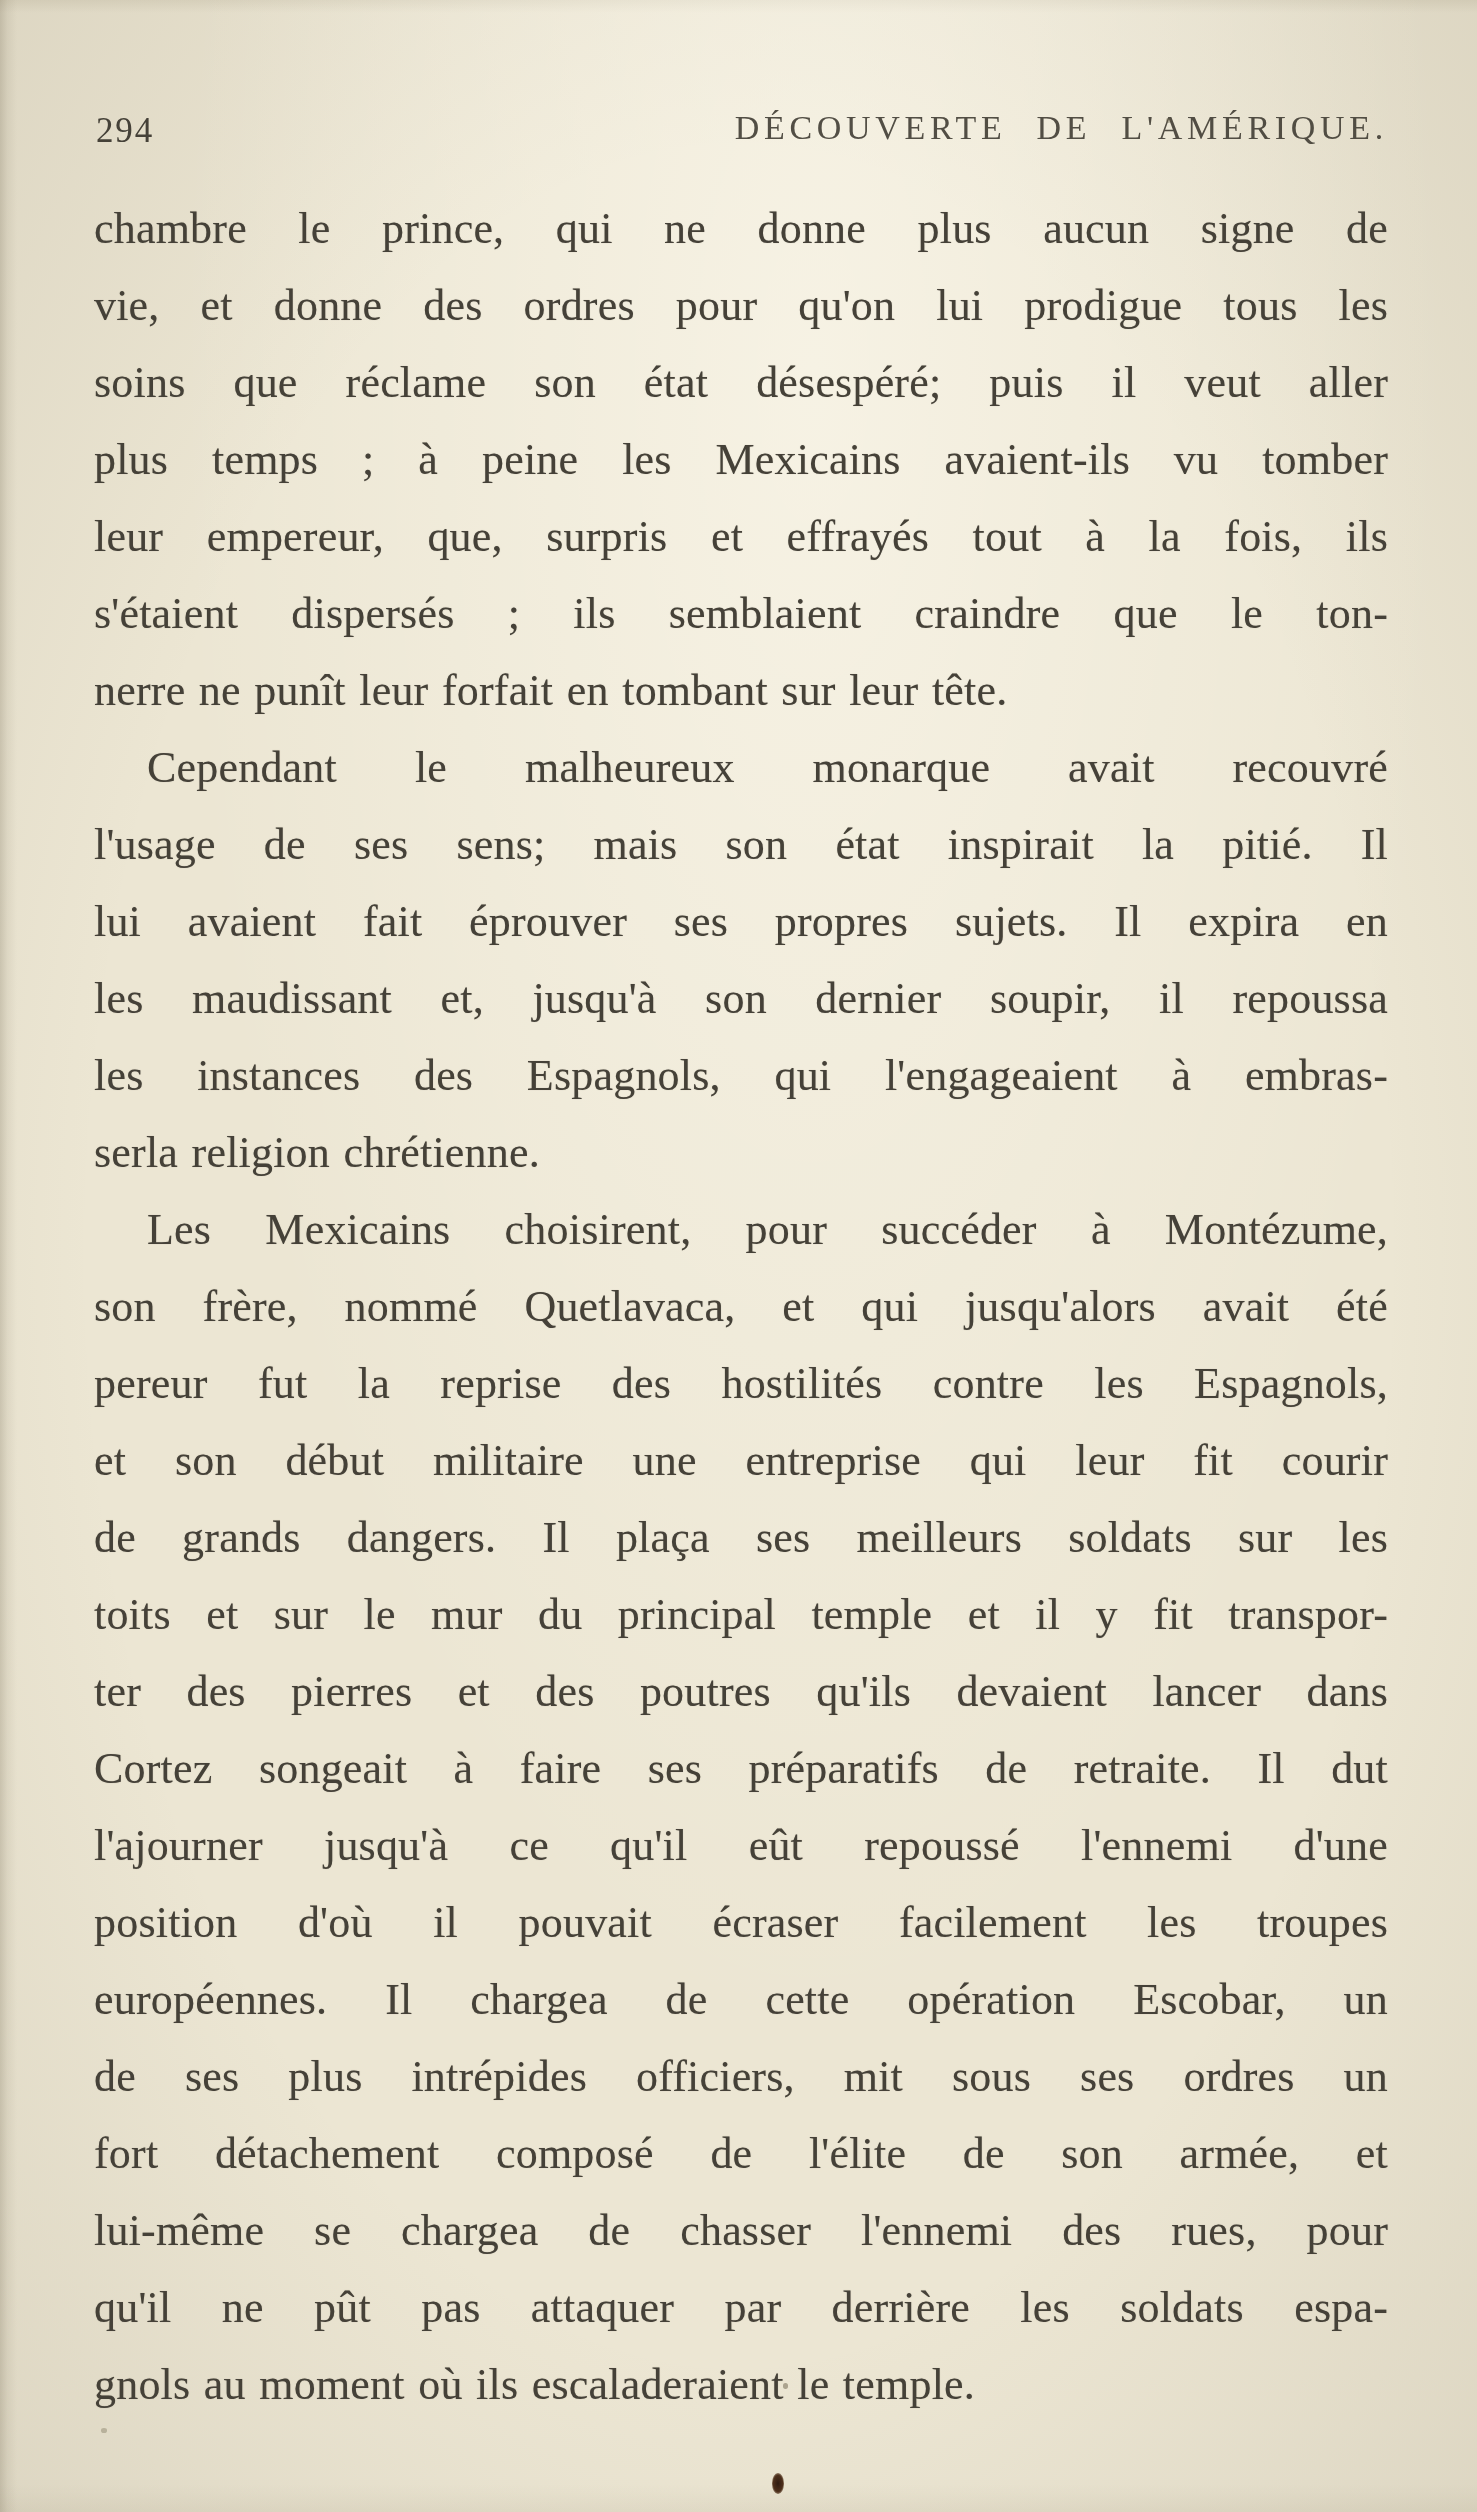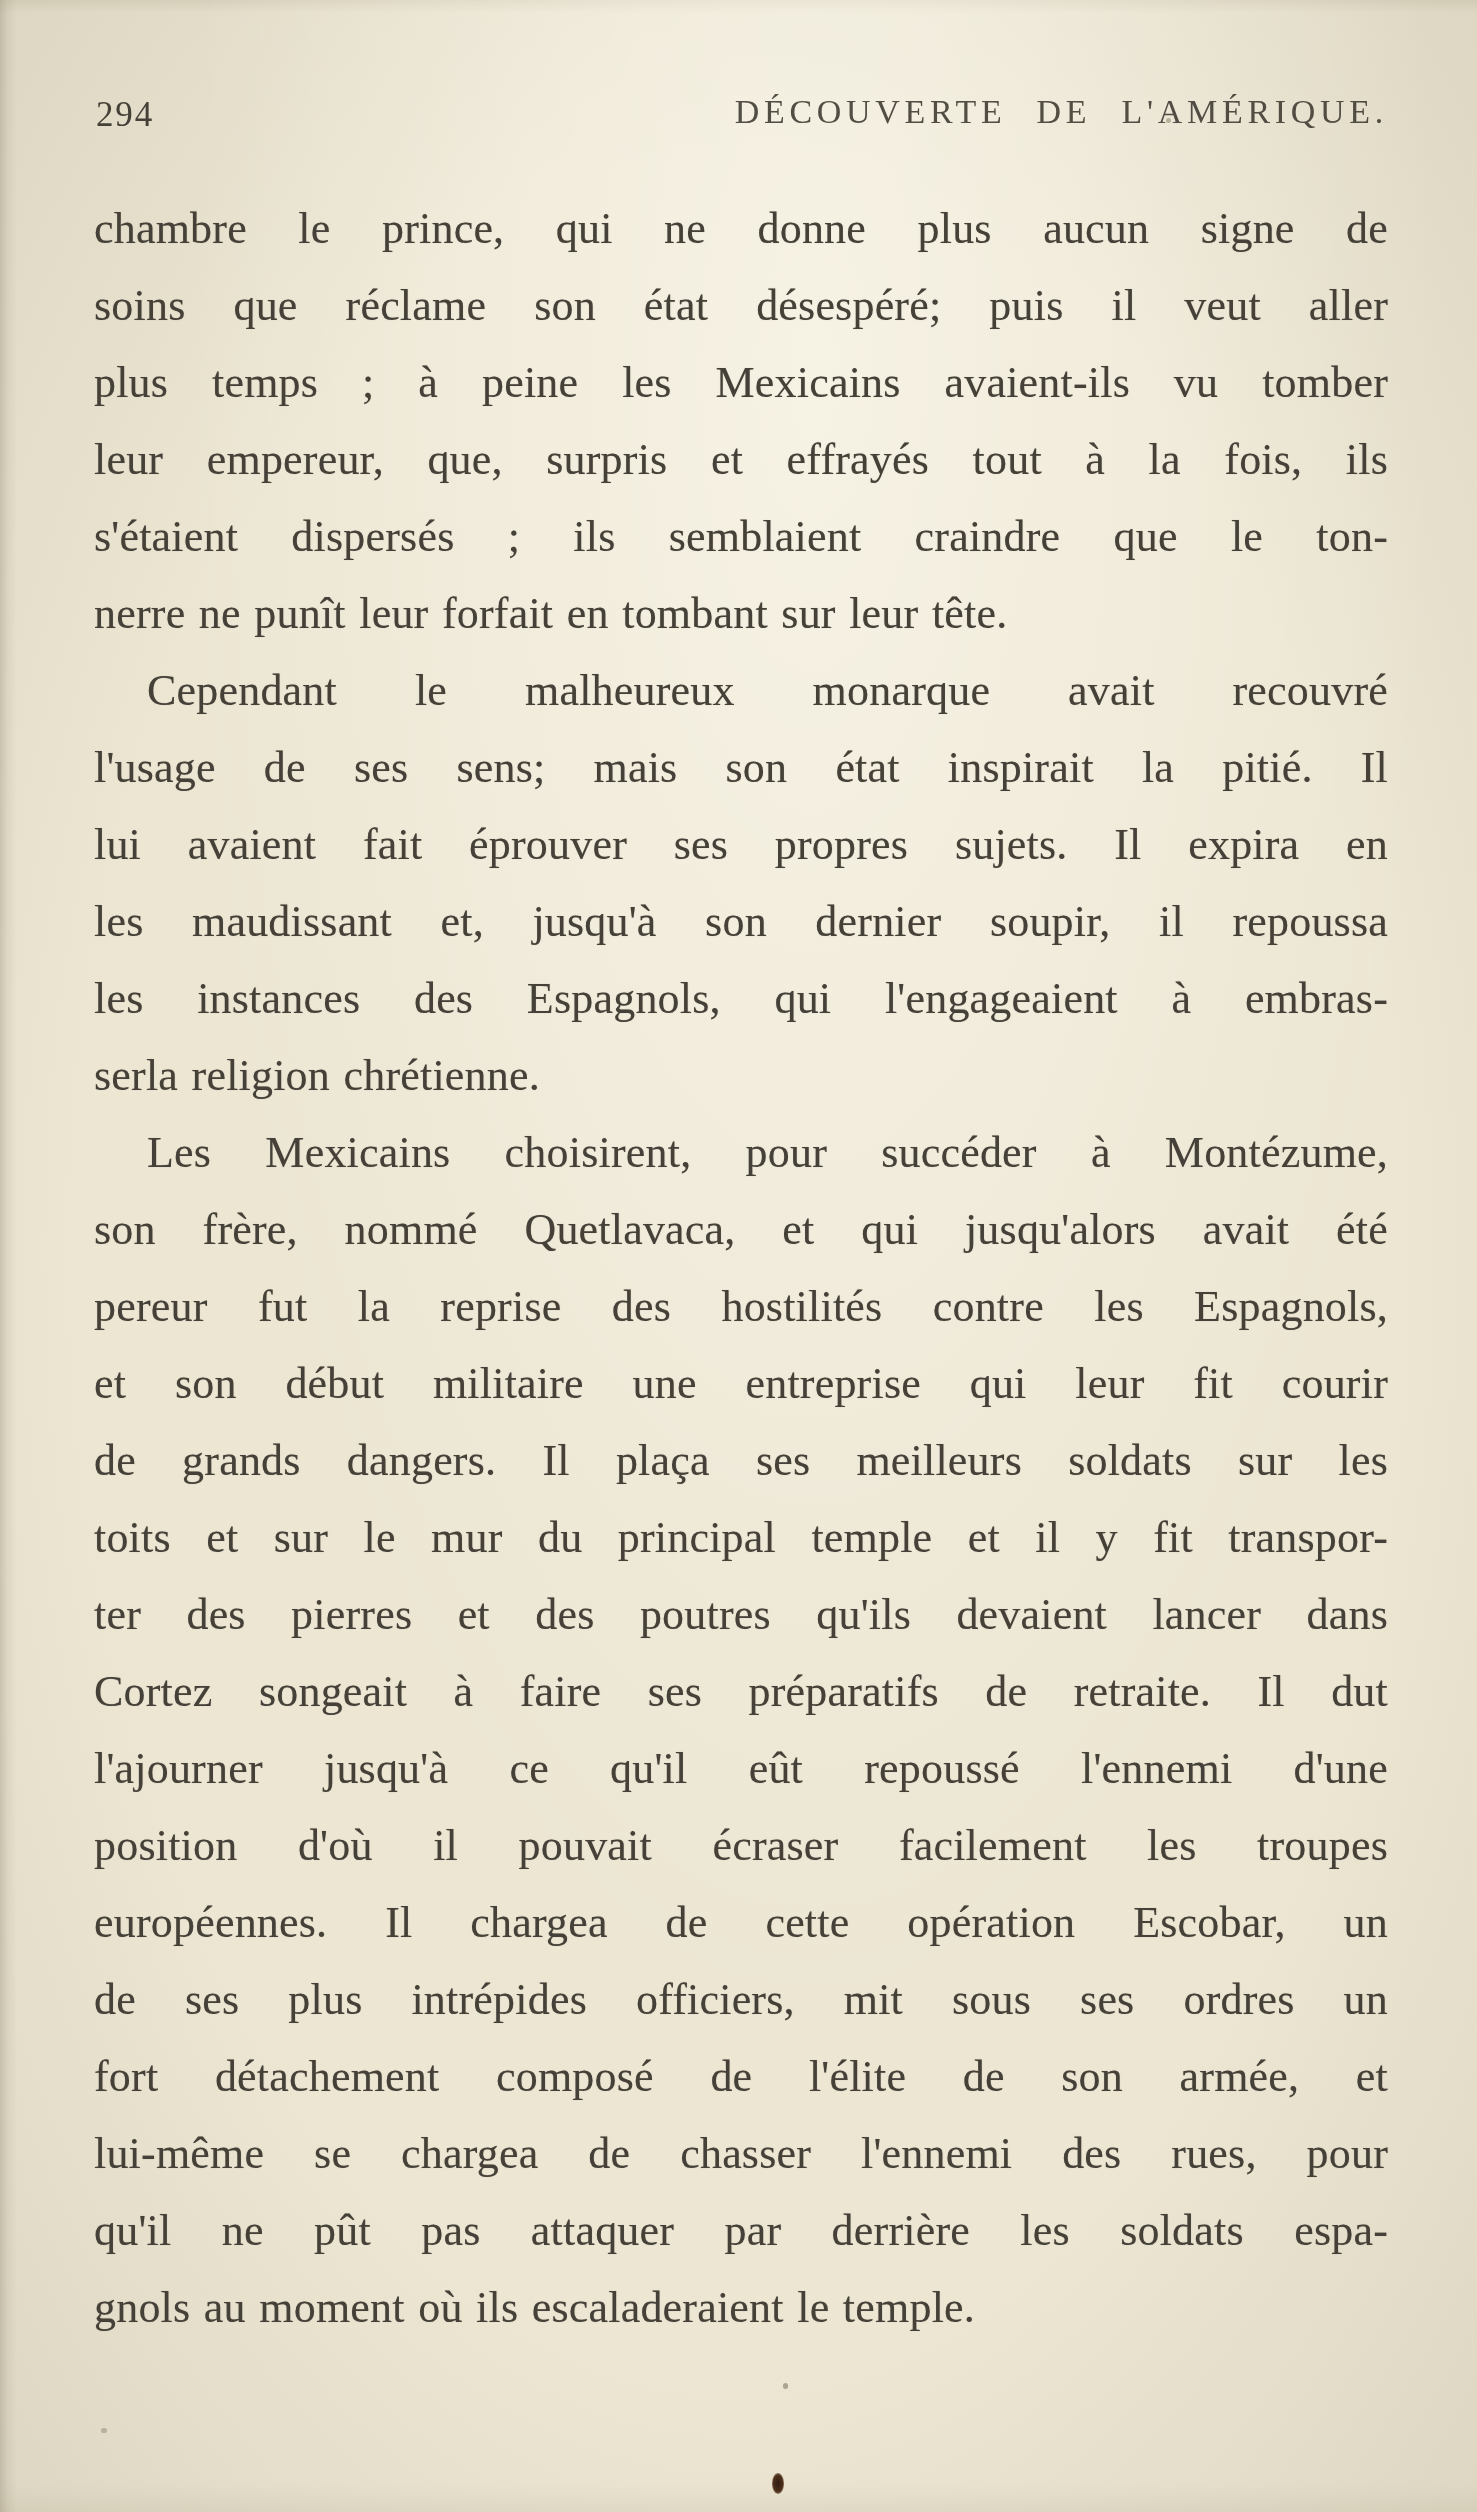--- a/index.html
+++ b/index.html
@@ -19,21 +19,21 @@
     background-color:var(--paper);
     background-image:
       radial-gradient(ellipse at 55% 15%, rgba(255,252,242,0.55) 0%, rgba(255,252,242,0) 55%),
       linear-gradient(90deg, rgba(125,116,94,0.28) 0px, rgba(125,116,94,0.10) 7.5px, rgba(125,116,94,0) 17px),
       linear-gradient(180deg, rgba(150,140,112,0.16) 0px, rgba(150,140,112,0) 13px),
       linear-gradient(0deg, rgba(140,128,100,0.10) 0px, rgba(140,128,100,0) 28px),
       radial-gradient(ellipse at 50% 50%, rgba(0,0,0,0) 62%, rgba(115,104,78,0.12) 100%);
   }
   .header{
     position:absolute;
-    top:90px;left:94px;width:1294px;height:53px;
+    top:106px;left:94px;width:1294px;height:53px;
     color:var(--ink);
   }
   .page-number{
     position:absolute;left:1.9px;top:4.7px;
     font-size:35px;
     letter-spacing:1.9px;
   }
   .running-title{
     text-align:right;
     font-size:34px;
@@ -81,20 +81,21 @@
 <div class="page">
 
   <div class="header">
     <span class="page-number">294</span>
     <div class="running-title">DÉCOUVERTE DE L'AMÉRIQUE.</div>
   </div>
 
   <div class="page-body">
       <div class="para">
         <div class="line">chambre le prince, qui ne donne plus aucun signe de</div>
+        <div class="line">vie, et donne des ordres pour qu'on lui prodigue tous les</div>
         <div class="line">soins que réclame son état désespéré; puis il veut aller</div>
         <div class="line">plus temps ; à peine les Mexicains avaient-ils vu tomber</div>
         <div class="line">leur empereur, que, surpris et effrayés tout à la fois, ils</div>
         <div class="line">s'étaient dispersés ; ils semblaient craindre que le ton-</div>
         <div class="line last">nerre ne punît leur forfait en tombant sur leur tête.</div>
       </div>
       <div class="para indent">
         <div class="line">Cependant le malheureux monarque avait recouvré</div>
         <div class="line">l'usage de ses sens; mais son état inspirait la pitié. Il</div>
         <div class="line">lui avaient fait éprouver ses propres sujets. Il expira en</div>

